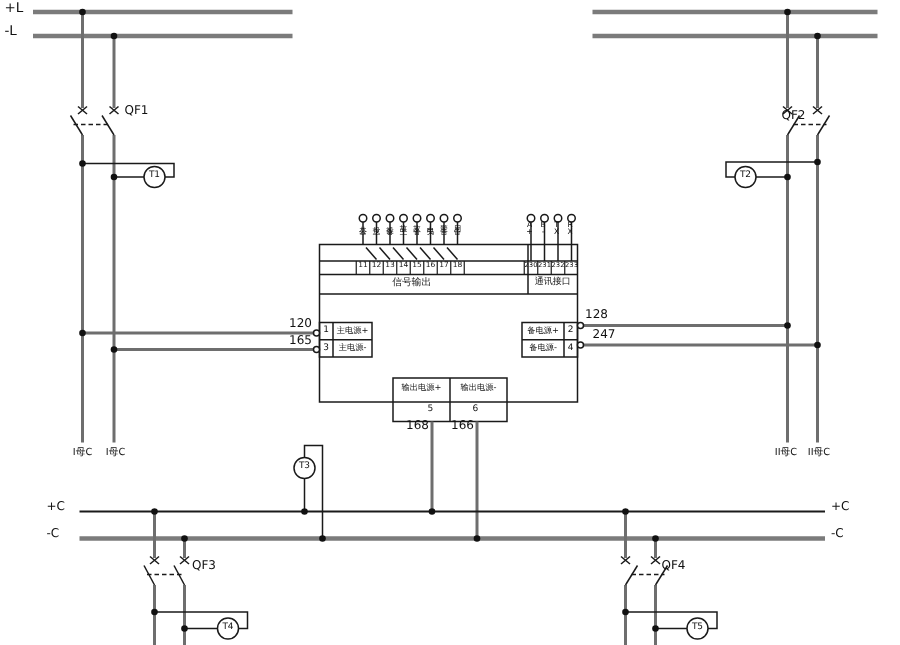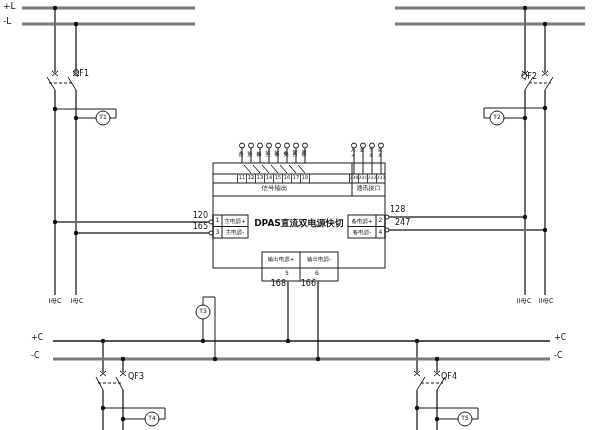--- a/index.html
+++ b/index.html
@@ -240,21 +240,21 @@
         <circle cx="123" cy="419" r="2.2"></circle>
     <circle cx="417" cy="341" r="2.2"></circle>
         <circle cx="437" cy="359" r="2.2"></circle>
     <circle cx="417" cy="408" r="2.2"></circle>
         <circle cx="437" cy="419" r="2.2"></circle>
   </g>
 </svg>
 
 <div class="lb f9" style="left:3px;top:2px">+L</div>
 <div class="lb f9" style="left:3px;top:17px">-L</div>
-<div class="lb f8" style="left:73px;top:70px">QF1</div>
+<div class="lb f8" style="left:83px;top:70px">QF1</div>
 <div class="lb f6 c" style="left:95px;top:114px;width:16px">T1</div>
 <div class="lb f8 r" style="left:180px;top:212px;width:28px">120</div>
 <div class="lb f8 r" style="left:180px;top:223px;width:28px">165</div>
 <div class="lb f7 c" style="left:41px;top:298px;width:28px">I母C</div>
 <div class="lb f7 c" style="left:63px;top:298px;width:28px">I母C</div>
 
 <div class="lb f8" style="left:521px;top:73px">QF2</div>
 <div class="lb f6 c" style="left:489px;top:114px;width:16px">T2</div>
 <div class="lb f8" style="left:390px;top:206px">128</div>
 <div class="lb f8" style="left:395px;top:219px">247</div>
@@ -267,21 +267,20 @@
 <div class="lb f8" style="left:554px;top:352px">-C</div>
 <div class="lb f6 c" style="left:195px;top:308px;width:16px">T3</div>
 <div class="lb f8 r" style="left:264px;top:280px;width:22px">168</div>
 <div class="lb f8 r" style="left:294px;top:280px;width:22px">166</div>
 
 <div class="lb f8" style="left:128px;top:373px">QF3</div>
 <div class="lb f6 c" style="left:144px;top:415px;width:16px">T4</div>
 <div class="lb f8" style="left:441px;top:373px">QF4</div>
 <div class="lb f6 c" style="left:457px;top:415px;width:16px">T5</div>
 
-<div class="lb f9 bold c" style="left:213px;top:219px;width:172px">DPAS直流双电源快切</div>
 <div class="lb f7 c" style="left:213px;top:185px;width:123px">信号输出</div>
 <div class="lb f6 c" style="left:352px;top:185px;width:33px">通讯接口</div>
 
 <div class="lb f5 c" style="left:237.5px;top:175px;width:9px">11</div>
 <div class="lb f5 c" style="left:246.5px;top:175px;width:9px">12</div>
 <div class="lb f5 c" style="left:255.5px;top:175px;width:9px">13</div>
 <div class="lb f5 c" style="left:264.5px;top:175px;width:9px">14</div>
 <div class="lb f5 c" style="left:273.5px;top:175px;width:9px">15</div>
 <div class="lb f5 c" style="left:282.5px;top:175px;width:9px">16</div>
 <div class="lb f5 c" style="left:291.5px;top:175px;width:9px">17</div>

